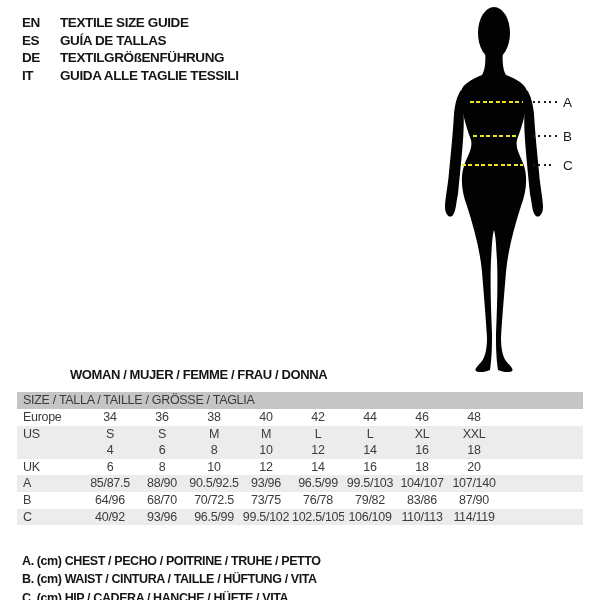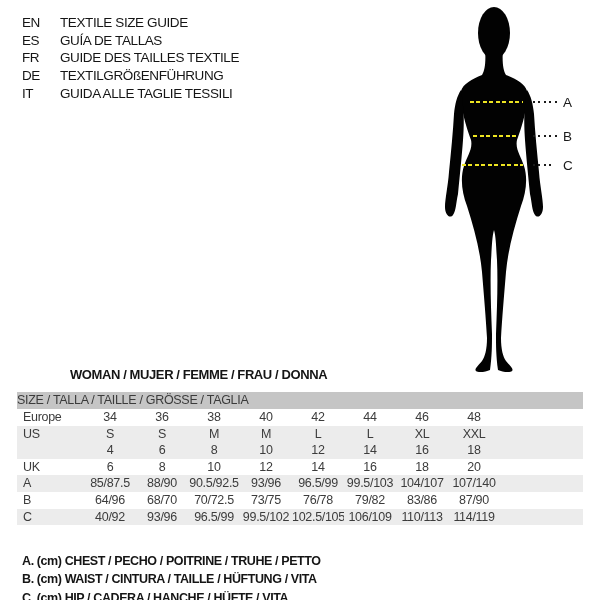--- a/index.html
+++ b/index.html
@@ -3,21 +3,21 @@
 <meta charset="utf-8">
 <style>
   html,body{margin:0;padding:0;background:#fff;}
   .canvas{
     position:relative;width:600px;height:600px;background:#ffffff;overflow:hidden;
     font-family:"Liberation Sans","DejaVu Sans",sans-serif;color:#111;
   }
 
   
   .lang-list{position:absolute;left:22px;top:14px;}
-  .lang-row{display:flex;line-height:17.7px;font-size:13.5px;font-weight:normal;
+  .lang-row{display:flex;line-height:17.7px;font-size:13.5px;font-weight:bold;
             letter-spacing:-0.4px;color:#151515;white-space:nowrap;}
   .lang-code{width:38px;flex:0 0 38px;}
 
   
   .figure{position:absolute;left:0;top:0;width:600px;height:380px;}
   .figure svg{position:absolute;left:430px;top:0;width:170px;height:380px;}
   .mline{position:absolute;height:2px;}
   .mline.yellow{background:repeating-linear-gradient(90deg,#ede421 0 4px,transparent 4px 6.5px);}
   .mline.dots{background:repeating-linear-gradient(90deg,#1b1b1b 0 2px,transparent 2px 5.5px);}
   .mlabel{position:absolute;font-size:13.5px;color:#1a1a1a;letter-spacing:0;}
@@ -30,21 +30,21 @@
   table.size-table{
     position:absolute;left:17px;top:392px;width:566px;
     border-collapse:collapse;table-layout:fixed;
     font-size:12.5px;letter-spacing:-0.3px;color:#3c3c3c;
   }
   table.size-table th,table.size-table td{
     padding:0;margin:0;font-weight:normal;height:16.6px;line-height:16.6px;
     text-align:center;overflow:hidden;white-space:nowrap;
   }
   table.size-table thead th{
-    background:#c5c5c5;text-align:left;height:17px;line-height:17px;
+    background:#c5c5c5;text-align:left;padding-left:6px;height:17px;line-height:17px;
     color:#3b3b3b;
   }
   table.size-table tbody th{text-align:left;padding-left:6px;}
   table.size-table tbody tr:nth-child(2),
   table.size-table tbody tr:nth-child(3),
   table.size-table tbody tr:nth-child(5),
   table.size-table tbody tr:nth-child(7){background:#ececec;}
 
   
   .legend{position:absolute;left:22px;top:543px;margin-top:9px;}
@@ -57,24 +57,20 @@
 <div class="canvas">
 
   <div class="lang-list" id="langList">
       <div class="lang-row">
         <span class="lang-code">EN</span>
         <span class="lang-label">TEXTILE SIZE GUIDE</span>
       </div>
       <div class="lang-row">
         <span class="lang-code">ES</span>
         <span class="lang-label">GUÍA DE TALLAS</span>
-      </div>
-      <div class="lang-row">
-        <span class="lang-code">FR</span>
-        <span class="lang-label">GUIDE DES TAILLES TEXTILE</span>
       </div>
       <div class="lang-row">
         <span class="lang-code">DE</span>
         <span class="lang-label">TEXTILGRÖßENFÜHRUNG</span>
       </div>
       <div class="lang-row">
         <span class="lang-code">IT</span>
         <span class="lang-label">GUIDA ALLE TAGLIE TESSILI</span>
       </div>
     </div>

